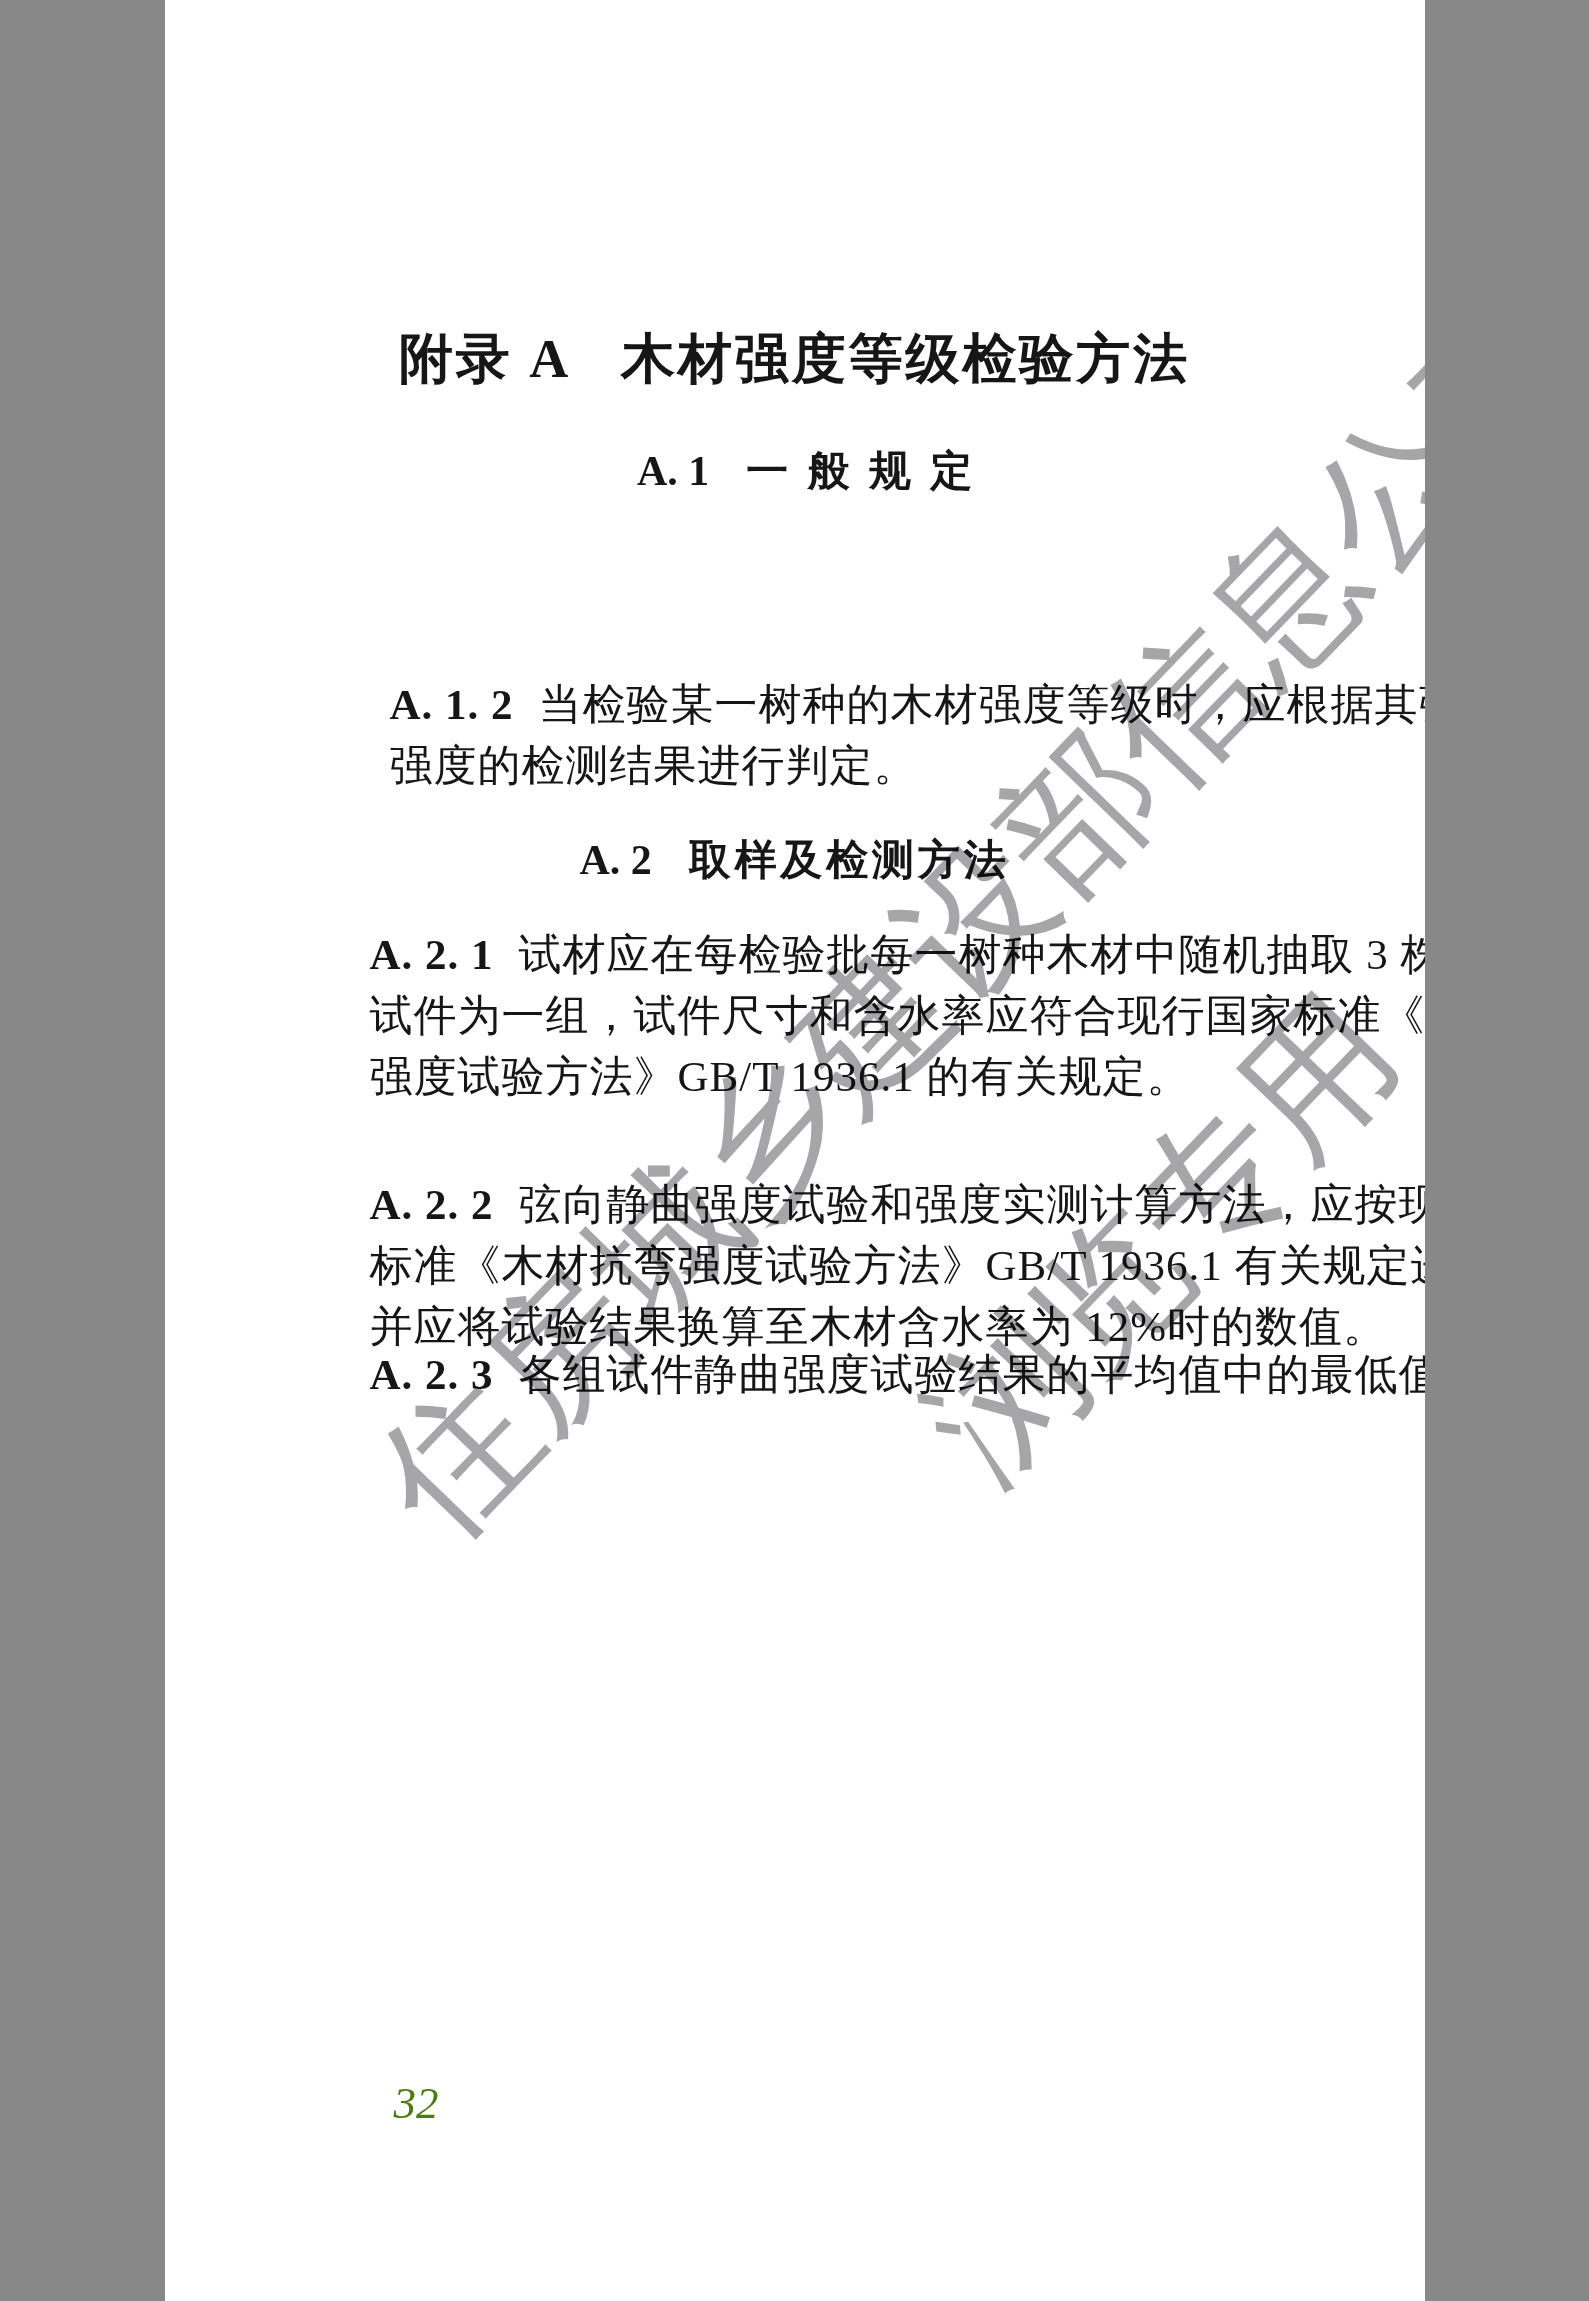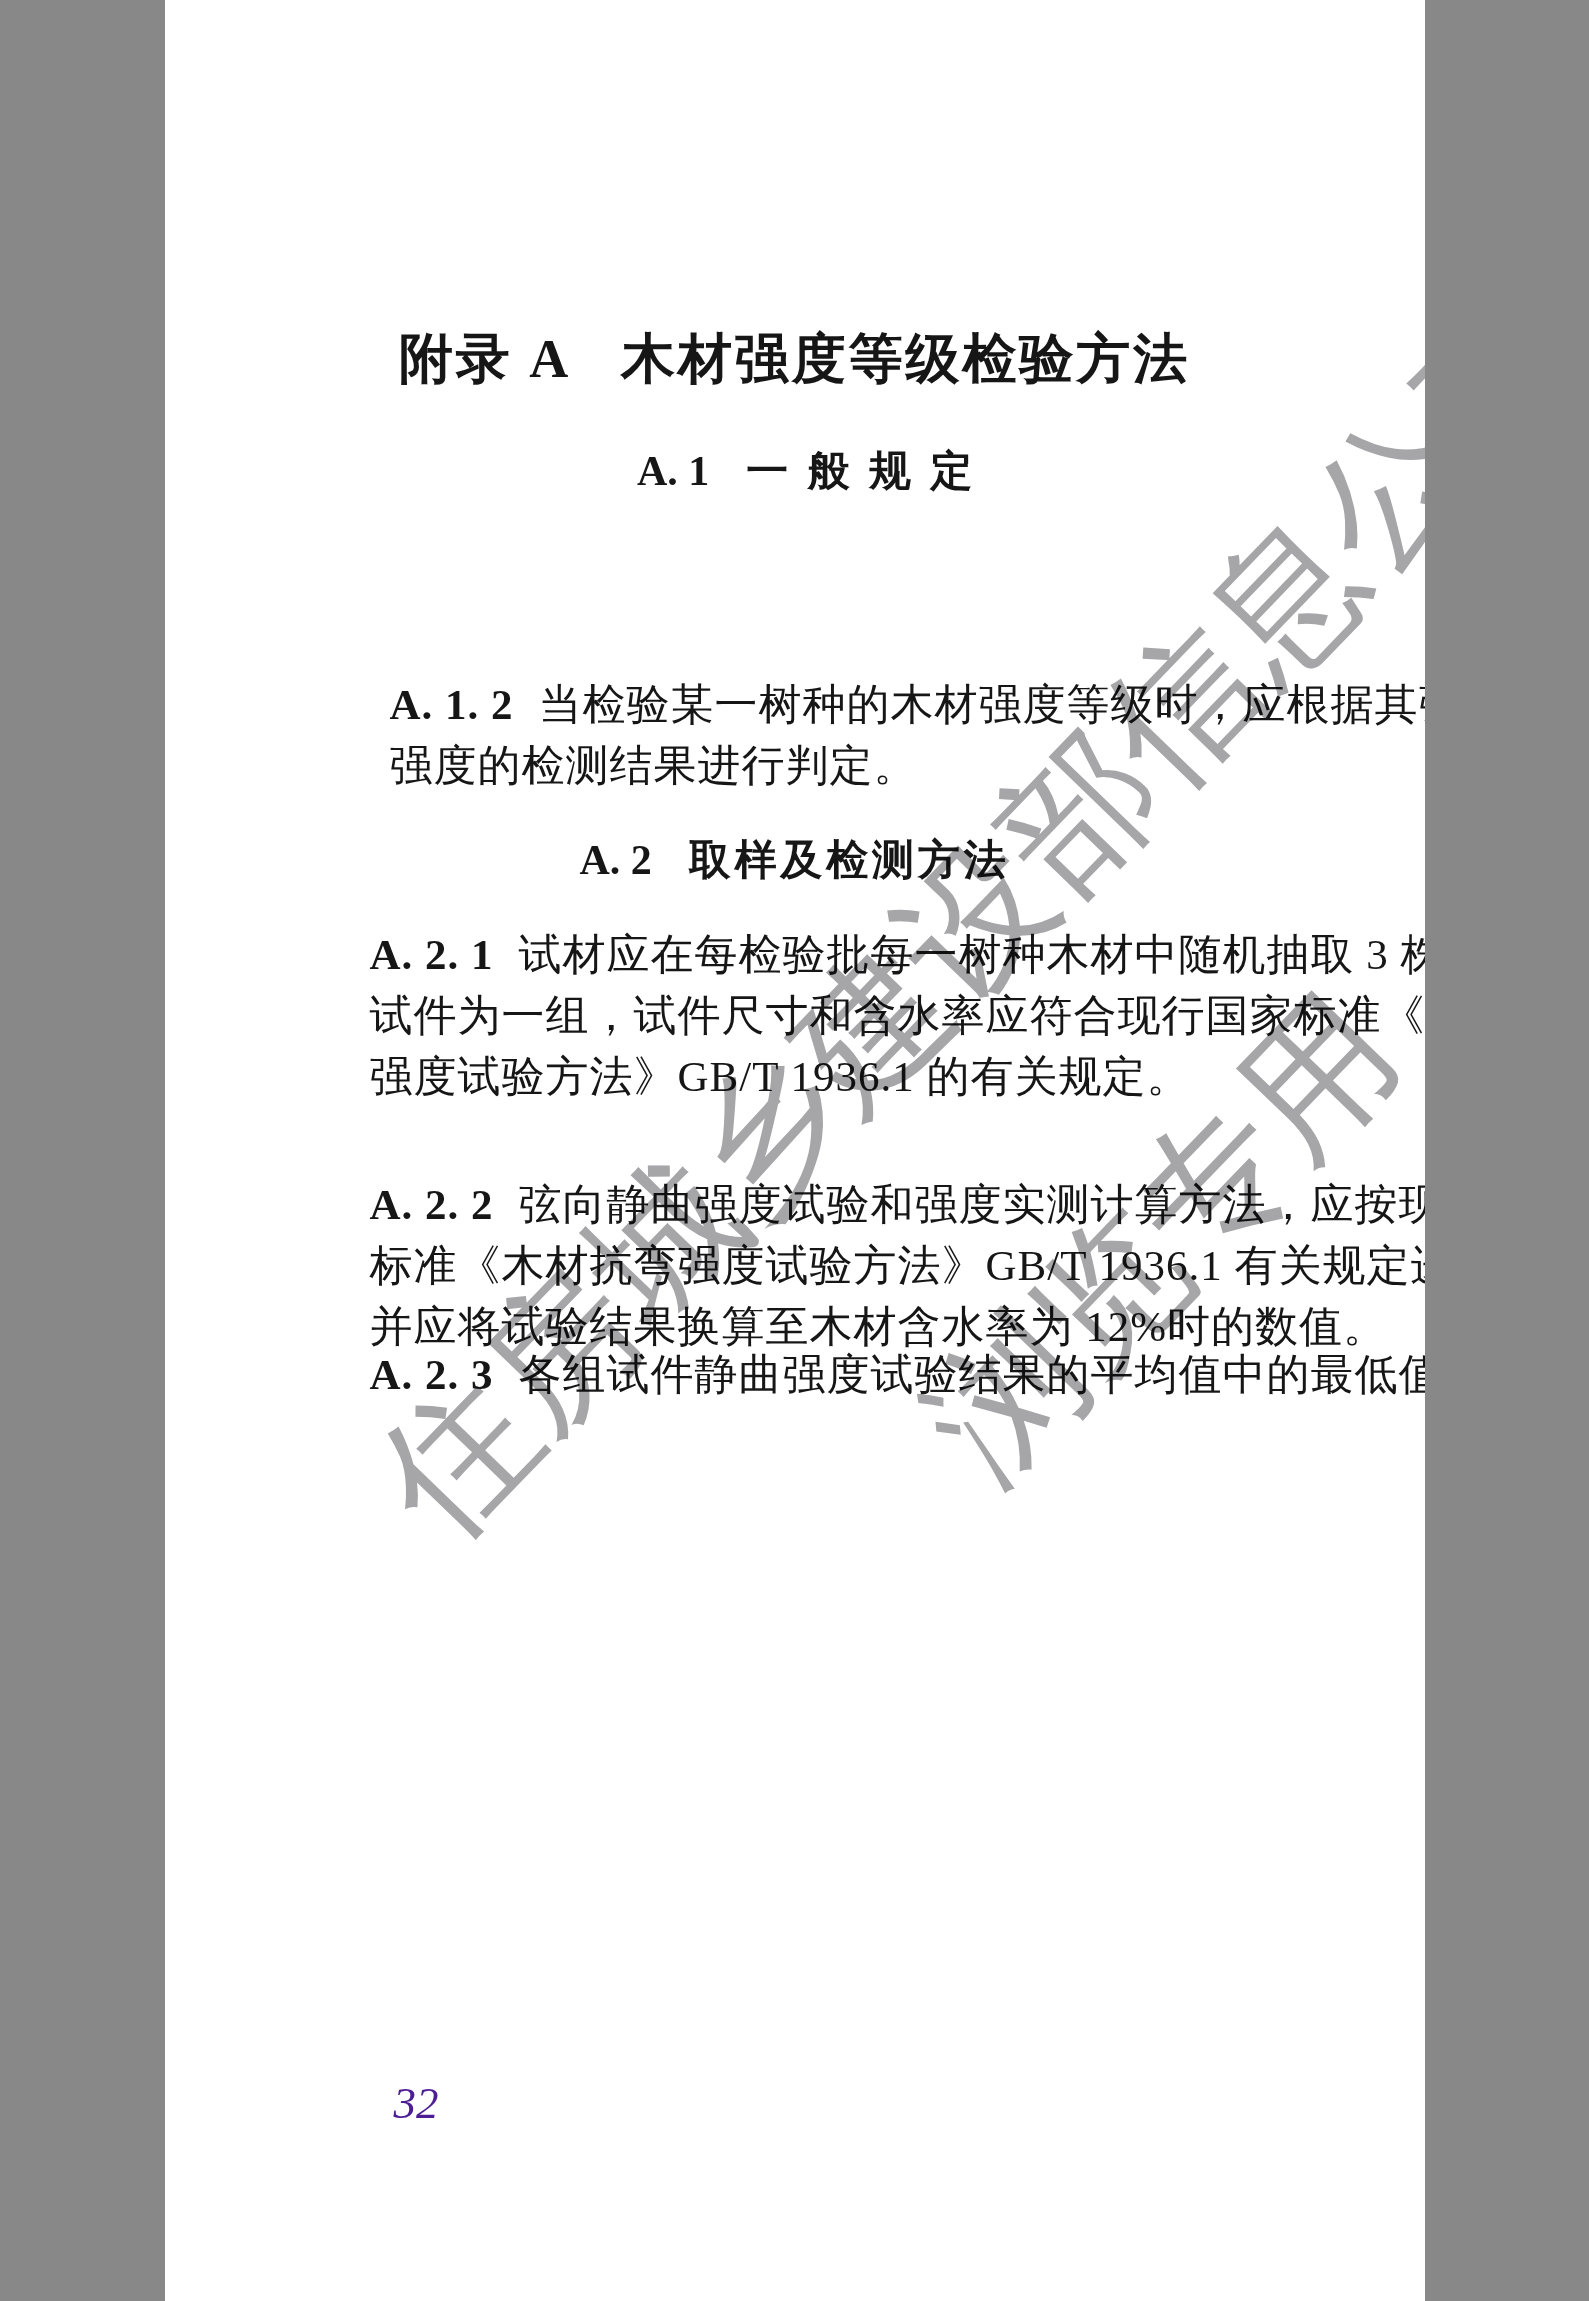--- a/index.html
+++ b/index.html
@@ -64,21 +64,21 @@
   #clause-a21 { top: 924px; }
   #clause-a22 { top: 1174px; }
   #clause-a23 { top: 1344px; }
 
   
   .page-number {
     position: absolute;
     left: 229px; top: 2077px;
     font-size: 45px;
     font-style: italic;
-    color: #4c1d95;
+    color: #4d7c0f;
   }
 
   
   .watermark-layer {
     position: absolute; inset: 0;
     z-index: 5;
     pointer-events: none;
     mix-blend-mode: multiply;
   }
   .watermark {

